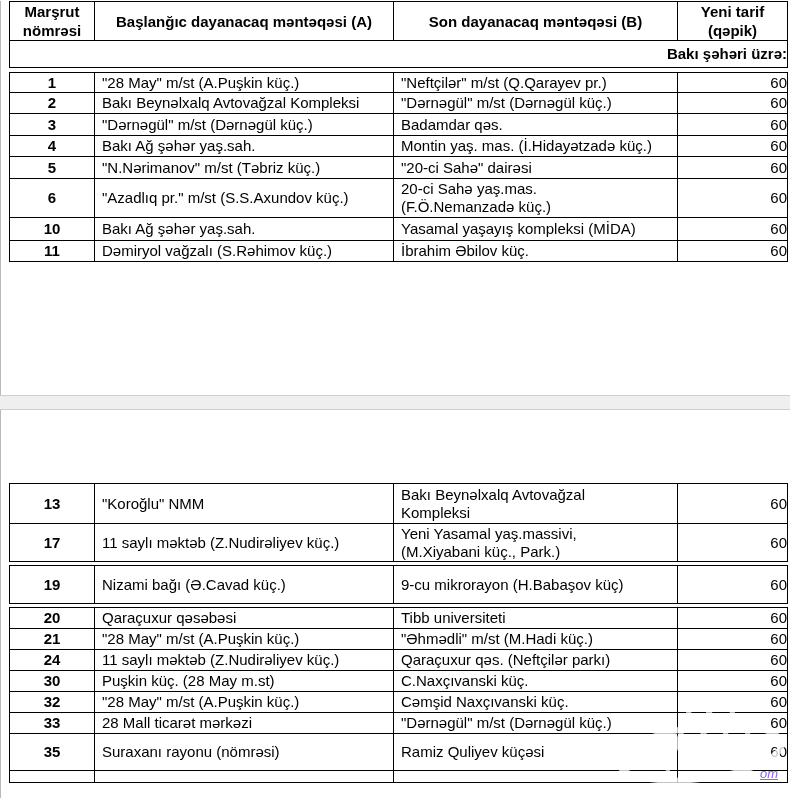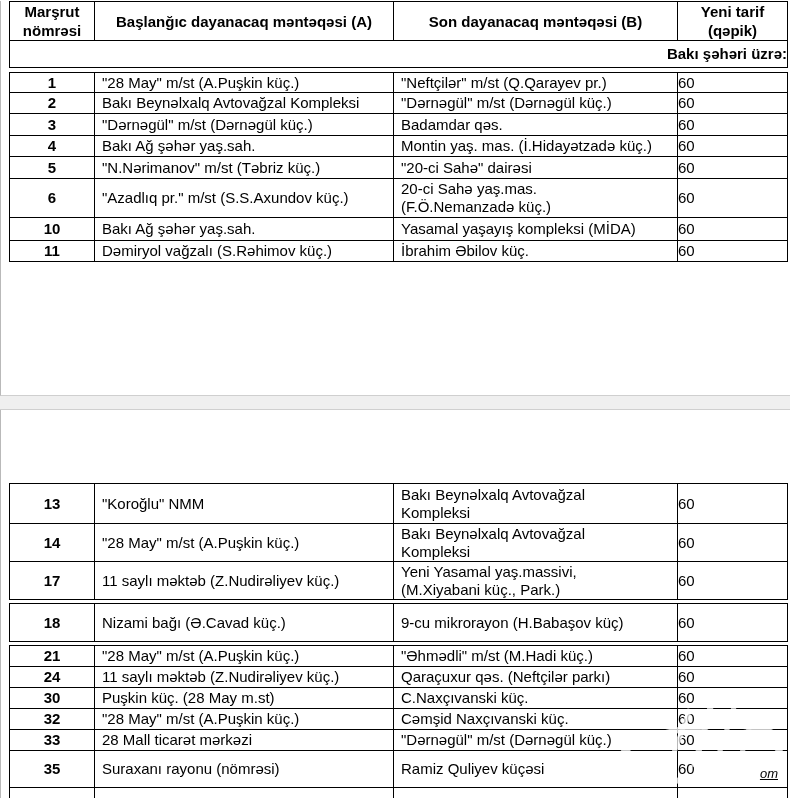--- a/index.html
+++ b/index.html
@@ -14,31 +14,31 @@
 
   .doc-title{ text-align:center;font-weight:bold;font-size:15.5px;line-height:17px;padding-top:7px;}
   .doc-title .l2{letter-spacing:1px;}
 
   table{border-collapse:collapse;table-layout:fixed;width:778px;margin-left:8px;}
   td{
     border:1.5px solid #000;font-size:15px;vertical-align:middle;
     padding:0 2px 0 7px;white-space:pre-line;line-height:18px;overflow:hidden;
   }
   td.num{font-weight:bold;text-align:center;padding:0;}
-  td.tarif{text-align:left;padding:0;}
+  td.tarif{text-align:right;padding:0;}
   td.hdr{font-weight:bold;text-align:center;padding:0;line-height:19px;}
   td.section{font-weight:bold;text-align:right;padding:0;font-size:15px;}
 
   .hdr-table{margin-top:1px;}
   .data-table{margin-top:4px;}
   .g2{margin-top:3px;}
   .spacer-top{height:73px;}
 
   .watermark{position:absolute;right:0;bottom:0;width:178px;height:108px;opacity:0.85;pointer-events:none;}
-  .wm-text{position:absolute;right:12px;bottom:18px;color:#000000;font-size:13px;font-style:italic;text-decoration:underline;}
+  .wm-text{position:absolute;right:12px;bottom:18px;color:#8b5cf6;font-size:13px;font-style:italic;text-decoration:underline;}
 </style>
 </head>
 <body>
 
 <div class="page page1">
 
 
   <table class="hdr-table">
     <colgroup>
         <col style="width:85px">
@@ -136,61 +136,60 @@
       </colgroup>
     <tbody>
         <tr style="height:40px;">
       <td class="num">13</td>
       <td>"Koroğlu" NMM</td>
       <td>Bakı Beynəlxalq Avtovağzal
 Kompleksi</td>
       <td class="tarif">60</td>
     </tr>
     <tr style="height:38px;">
-      <td class="num">14</td>
-      <td>"28 May" m/st (A.Puşkin küç.)</td>
-      <td>Bakı Beynəlxalq Avtovağzal
-Kompleksi</td>
-      <td class="tarif">60</td>
-    </tr>
-    <tr style="height:38px;">
       <td class="num">17</td>
       <td>11 saylı məktəb (Z.Nudirəliyev küç.)</td>
       <td>Yeni Yasamal yaş.massivi,
 (M.Xiyabani küç., Park.)</td>
       <td class="tarif">60</td>
     </tr>
   </tbody>
     </table>
 
   <table class="g2">
     <colgroup>
         <col style="width:85px">
         <col style="width:299px">
         <col style="width:284px">
         <col style="width:110px">
       </colgroup>
     <tbody>
         <tr style="height:38px;">
-      <td class="num">18</td>
+      <td class="num">19</td>
       <td>Nizami bağı (Ə.Cavad küç.)</td>
       <td>9-cu mikrorayon (H.Babaşov küç)</td>
       <td class="tarif">60</td>
     </tr>
   </tbody>
     </table>
 
   <table class="g2">
     <colgroup>
         <col style="width:85px">
         <col style="width:299px">
         <col style="width:284px">
         <col style="width:110px">
       </colgroup>
     <tbody>
+        <tr style="height:21px;">
+      <td class="num">20</td>
+      <td>Qaraçuxur qəsəbəsi</td>
+      <td>Tibb universiteti</td>
+      <td class="tarif">60</td>
+    </tr>
     <tr style="height:21px;margin-top:20px;">
       <td class="num">21</td>
       <td>"28 May" m/st (A.Puşkin küç.)</td>
       <td>"Əhmədli" m/st (M.Hadi küç.)</td>
       <td class="tarif">60</td>
     </tr>
     <tr style="height:21px;">
       <td class="num">24</td>
       <td>11 saylı məktəb (Z.Nudirəliyev küç.)</td>
       <td>Qaraçuxur qəs. (Neftçilər parkı)</td>

